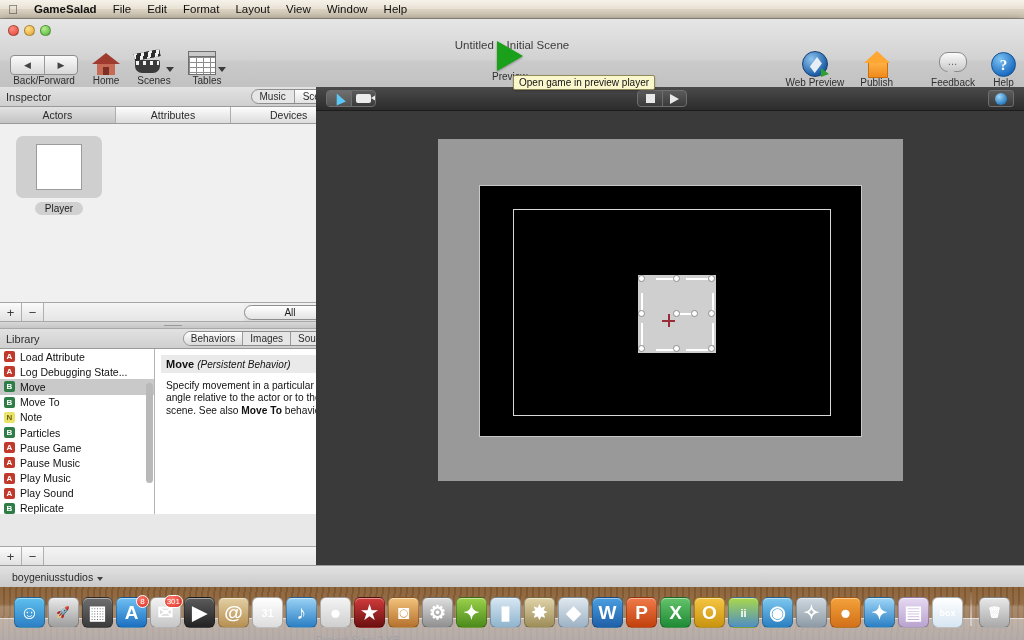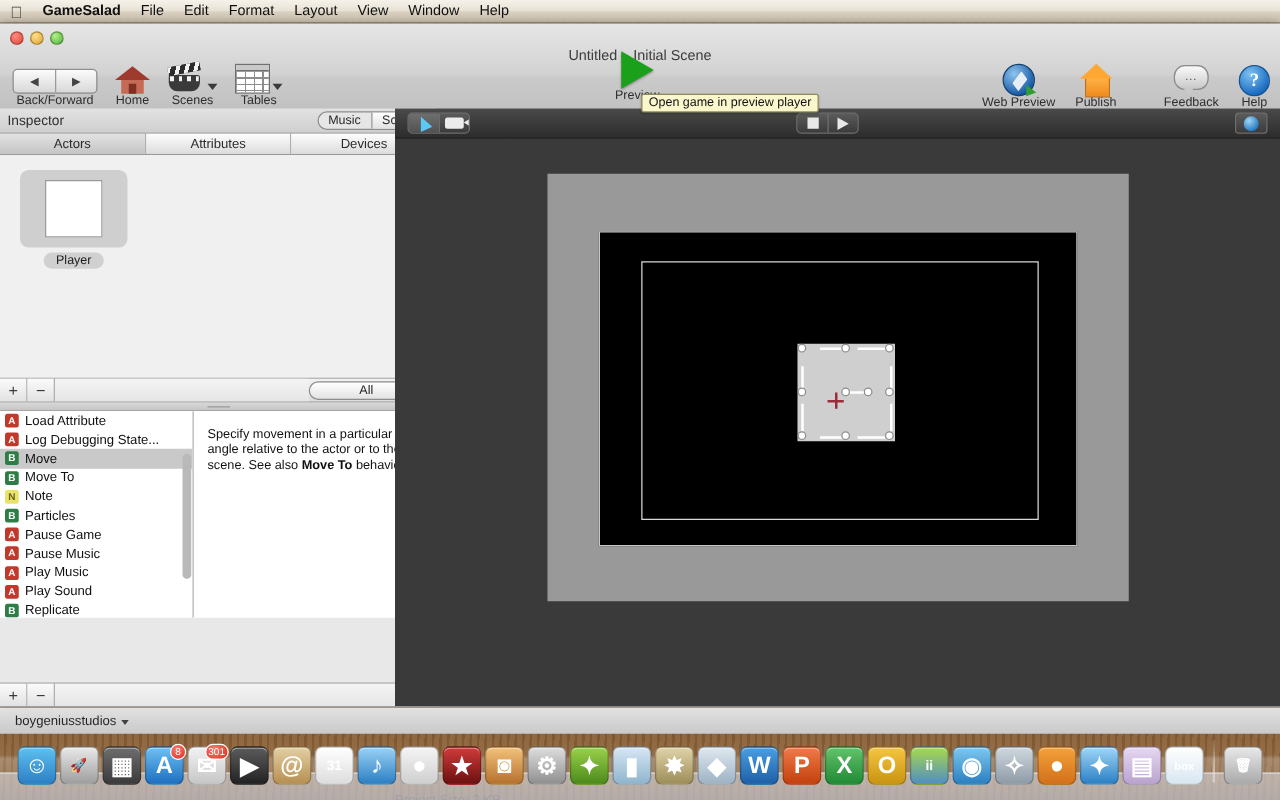--- a/index.html
+++ b/index.html
@@ -153,21 +153,21 @@
             text-align:center; line-height:24px; font-family:"Liberation Serif", serif; }
 
   .tooltip {
     position:absolute; background:#fbf7cd; border:1px solid #8e8a5a; color:#111;
     font-size:10px; padding:1px 5px; border-radius:2px; white-space:nowrap; z-index:40;
     box-shadow:0 1px 2px rgba(0,0,0,.25);
   }
 
   
   .left { position:absolute; left:0; top:68px; width:352px; bottom:0;
-          background:#e8e8e8; border-right:3px solid #0ea5e9; }
+          background:#e8e8e8; border-right:6px solid #0ea5e9; }
   .panel-head {
     height:20px; display:flex; align-items:center; padding:0 6px;
     background: linear-gradient(180deg,#e2e2e2,#cfcfcf);
     border-bottom:1px solid #9a9a9a; font-size:11px; color:#2e2e2e;
   }
   .seg {
     margin-left:auto; display:flex; height:15px; border:1px solid #8d8d8d; border-radius:8px;
     overflow:hidden; background:#e6e6e6;
   }
   .seg div { padding:0 8px; font-size:10px; line-height:13px; color:#2b2b2b; }
@@ -476,20 +476,28 @@
         <div class="popup">
           <span>All</span>
           <span class="arrows">▲<br>▼</span>
         </div>
       </div>
 
       <div class="splitter">
           <i></i>
         </div>
 
+      <div class="panel-head">
+        <span>Library</span>
+        <div class="lib-tabs">
+          <div class="on">Behaviors</div>
+          <div>Images</div>
+          <div>Sounds</div>
+        </div>
+      </div>
 
 
       <div class="lib-body">
         <div class="beh-list">
           <div class="beh-row">
             <span class="beh-ic A">A</span>
             <span class="beh-lbl">Load Attribute</span>
           </div>
           <div class="beh-row">
             <span class="beh-ic A">A</span>
@@ -529,20 +537,24 @@
           </div>
           <div class="beh-row">
             <span class="beh-ic B">B</span>
             <span class="beh-lbl">Replicate</span>
           </div>
 
           <div class="vscroll"></div>
         </div>
 
         <div class="desc">
+          <div class="desc-hd">
+            <b>Move</b>
+            <i>(Persistent Behavior)</i>
+          </div>
           <div class="desc-body">
             <span>Specify movement in a particular angle relative to the actor or to the scene. See also </span><b>Move To</b><span> behavior.</span>
           </div>
         </div>
       </div>
 
       <div class="tool-row" style="position:absolute;left:0;right:0;bottom:0;">
         <div class="tool-btn">+</div>
         <div class="tool-btn">−</div>
         <div class="tool-fill"></div>

